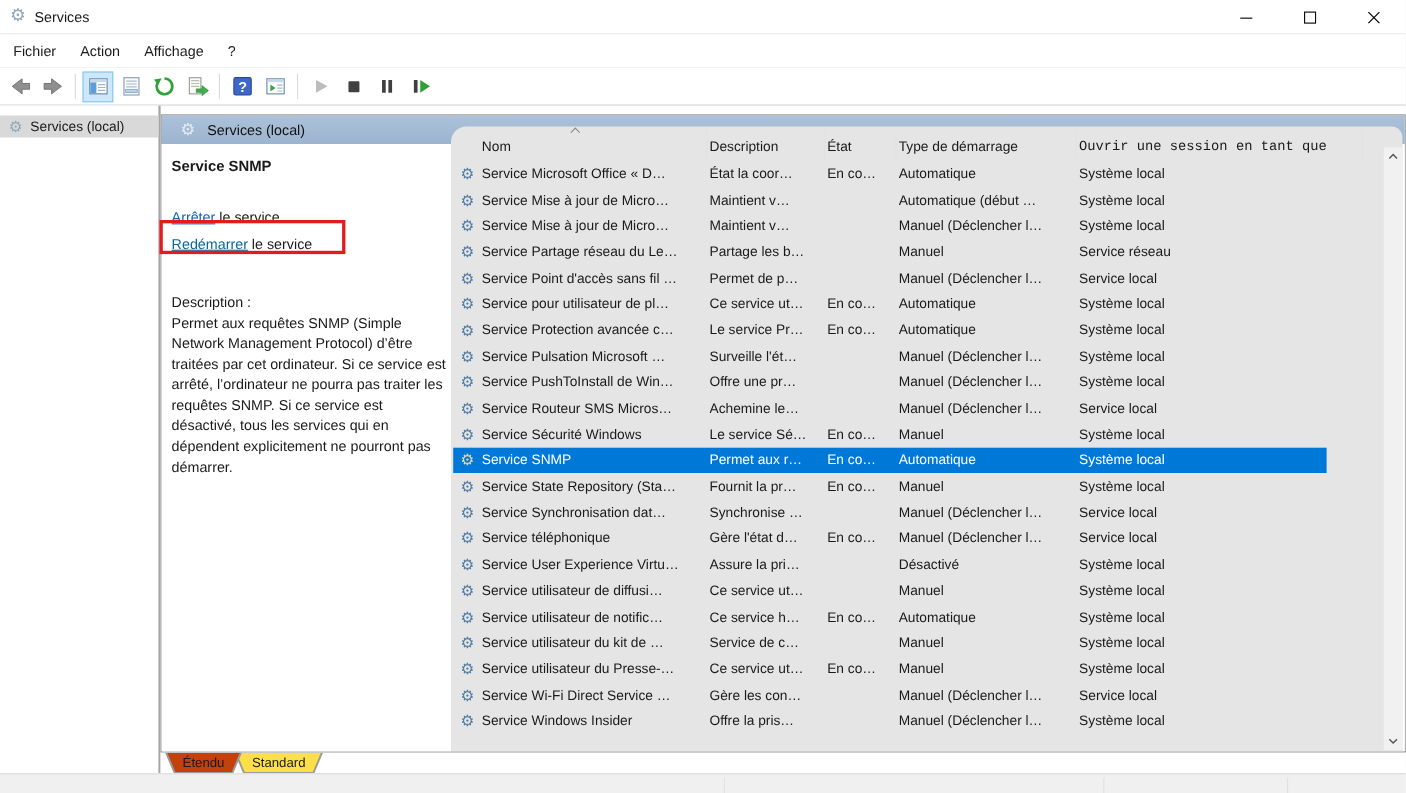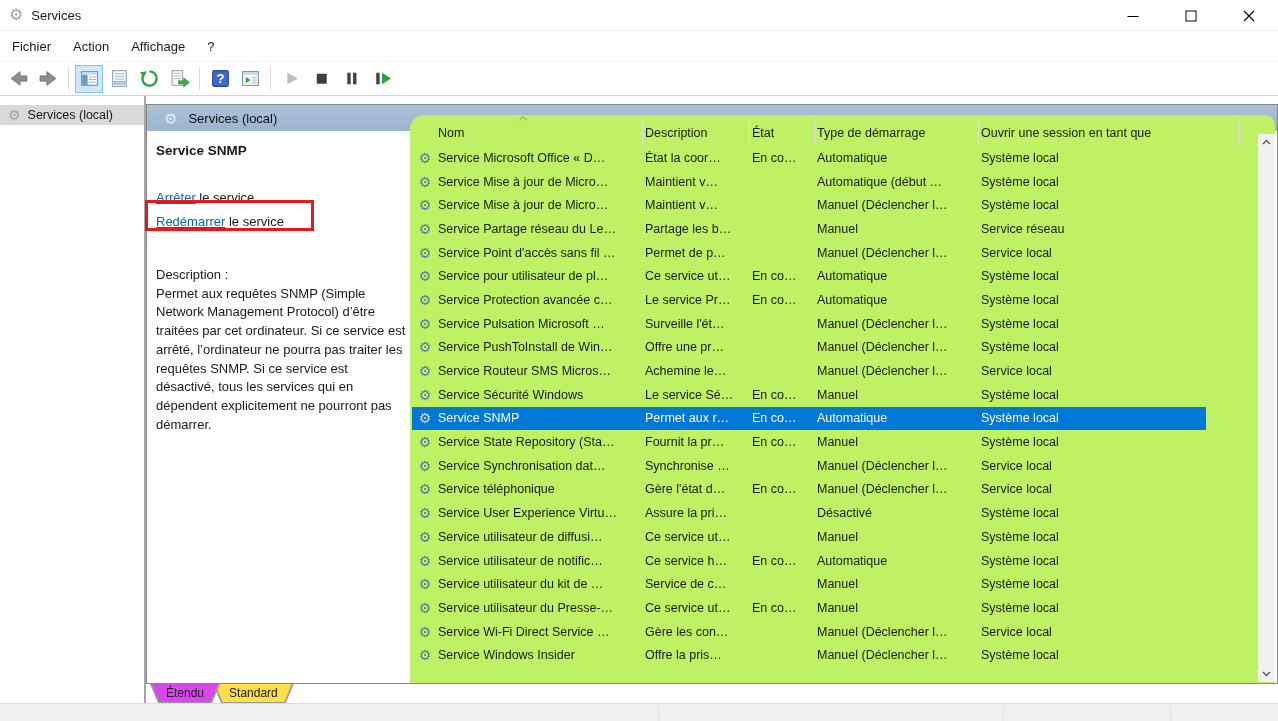--- a/index.html
+++ b/index.html
@@ -43,29 +43,29 @@
   .detail { position:absolute; left:0; top:0; bottom:0; width:263px; padding:0 8px 0 9px; background:#fff; }
   .svc-title { margin-top:12px; font-size:13.5px; font-weight:bold; }
   .links { margin-top:28px; line-height:23.5px; font-size:13px; position:relative; z-index:2; }
   .lnk { text-decoration:underline; }
   .lnk.stop { color:#0a64c0; }
   .lnk.visited { color:#0369a1; }
   .desc { margin-top:33px; font-size:13px; line-height:18.7px; width:253px; }
   .red-box { position:absolute; left:-2px; top:69px; width:169px; height:31px; border:3px solid #e11b1e; z-index:3; }
 
   
-  .list { position:absolute; left:263px; top:-16px; right:2px; bottom:0; background:#bef264;
+  .list { position:absolute; left:263px; top:-16px; right:2px; bottom:0; background:#e5e5e5;
           border-radius:14px 10px 0 0; display:flex; flex-direction:column; overflow:hidden; }
   .lheader { height:31px; flex:0 0 31px; display:flex; align-items:stretch; padding-top:4px; position:relative; }
   .hcell { display:flex; align-items:center; font-size:12.5px; border-right:1px solid #e2e2e2; padding-left:2px; }
   .hcell.c0 { width:233px; padding-left:28px; }
   .hcell.c1 { width:107px; }
   .hcell.c2 { width:65px; }
   .hcell.c3 { width:164px; }
-  .hcell.c4 { width:260px; }
+  .hcell.c4 { width:260px;font-family:Liberation Mono, monospace; }
   .sort-arrow { position:absolute; left:108px; top:0; }
 
   .rows { flex:1; overflow:hidden; padding-left:2px; }
   .row { height:23.7px; display:flex; align-items:center; width:794px; font-size:12.5px; }
   .row .icell { width:26px; display:flex; justify-content:center; }
   .row .gear { font-size:14px; color:#517ca4; line-height:1; }
   .row .name  { width:207px; white-space:nowrap; overflow:hidden; }
   .row .desc-c{ width:107px; white-space:nowrap; overflow:hidden; }
   .row .state { width:65px;  white-space:nowrap; overflow:hidden; }
   .row .start { width:164px; white-space:nowrap; overflow:hidden; }
@@ -76,21 +76,21 @@
   .scrollbar { position:absolute; right:0; top:19px; bottom:1px; width:17px; background:#f1f1f1; }
   .sb-btn { position:absolute; left:0; width:17px; height:16px; display:flex; align-items:center; justify-content:center; }
   .sb-up { top:0; } .sb-down { bottom:0; }
 
   
   .tabsrow { height:19px; flex:0 0 19px; background:#fff; display:flex; align-items:stretch; padding-left:4px; }
   .tab { position:relative; clip-path:polygon(0 0,100% 0,calc(100% - 8px) 100%,8px 100%); background:#9a9a9a; padding:0 1px 1px 1px; margin-right:-7px; }
   .tab-inner { height:100%; padding:0 15px; display:flex; align-items:center; font-size:12px; background:#fde047;
                clip-path:polygon(1px 0,calc(100% - 1px) 0,calc(100% - 8.5px) 100%,8.5px 100%); }
   .tab.active { z-index:2; }
-  .tab.active .tab-inner { background:#d946ef; }
+  .tab.active .tab-inner { background:#c2410c; }
 
   
   .strip { position:absolute; left:0; bottom:0; width:1278px; height:18px; background:#f0f0f0; border-top:1px solid #dcdcdc; }
   .strip .div { position:absolute; top:3px; bottom:0; width:1px; background:#e0e0e0; }
 </style>
 </head>
 <body>
 
 <div class="titlebar">
   <span class="gear">⚙</span>

